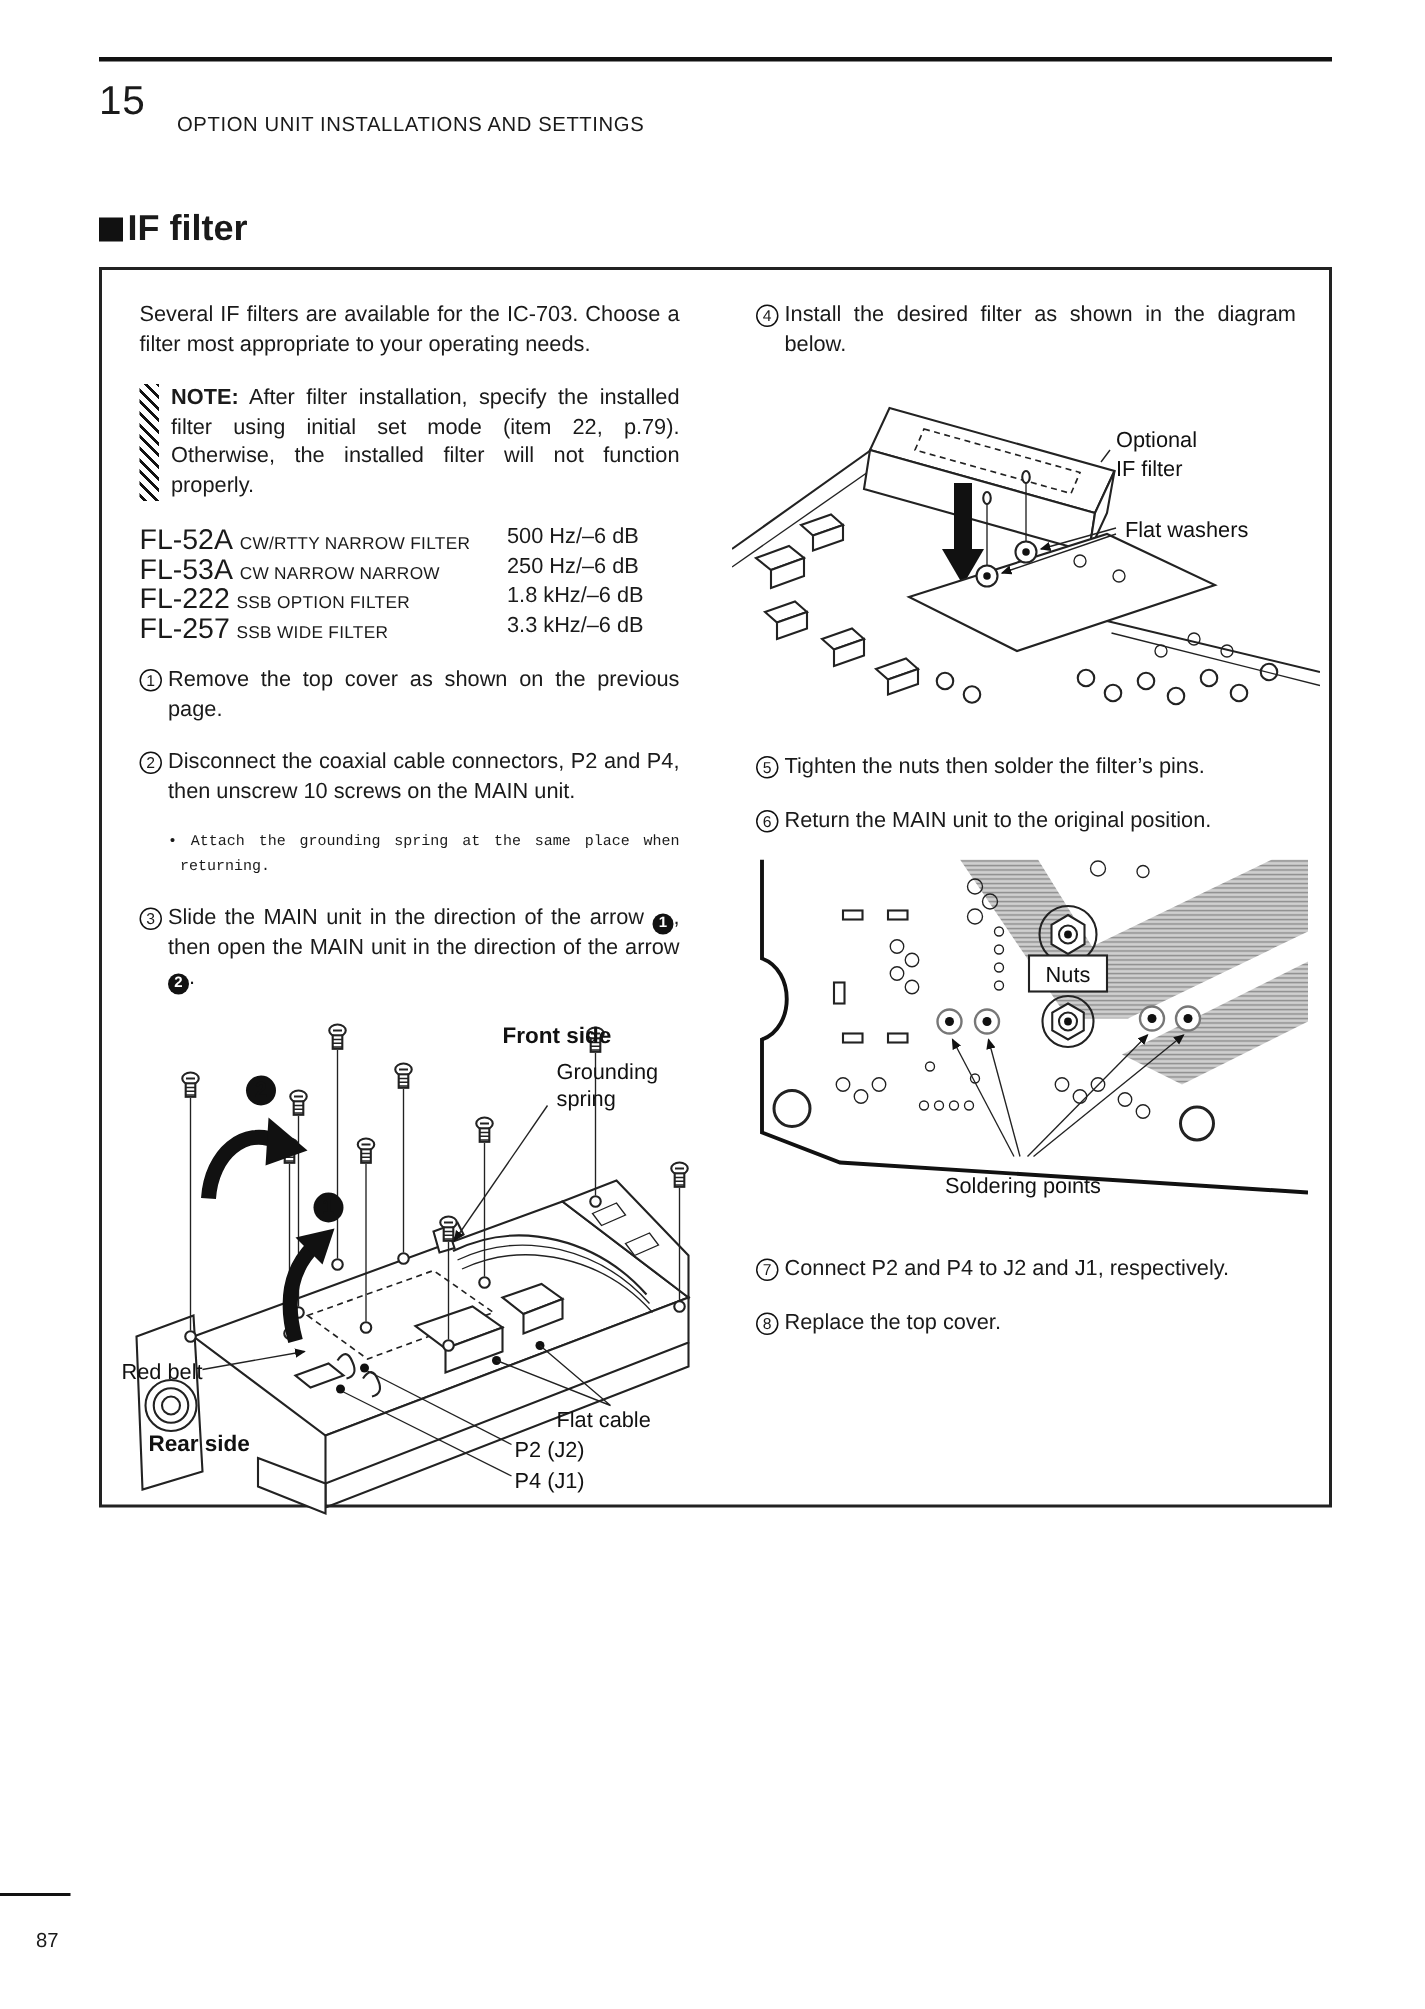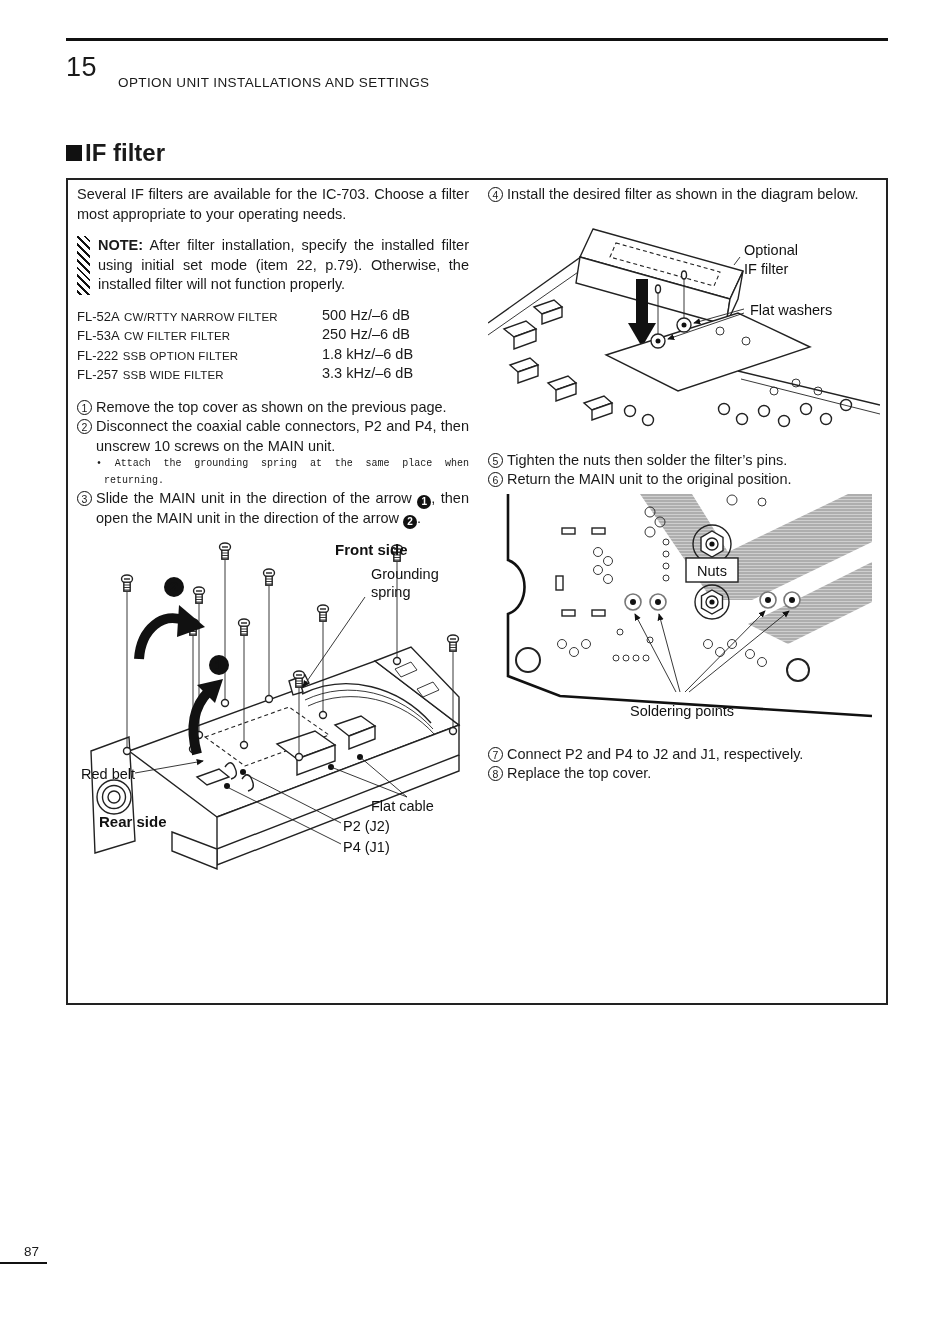--- a/index.html
+++ b/index.html
@@ -18,34 +18,34 @@
   
   .section-head{left:66px;top:139px;font-size:24px;font-weight:bold;display:flex;align-items:center;}
   .section-square{width:16px;height:16px;background:#111;display:inline-block;margin-right:3px;}
 
   
   .main-box{left:66px;top:178px;width:818px;height:823px;border:2px solid #222;background:#fff;}
   .col{position:absolute;top:5px;width:392px;}
   .col-left{left:9px;}
   .col-right{left:420px;}
 
-  p,.step,.tbl,.note,.sub-bullet{margin:0;}
+  p,.step,.tbl,.note,.sub-bullet{margin:16px;}
   .body-text{font-size:14.5px;line-height:19.5px;text-align:justify;}
 
   
   .note{display:flex;margin-top:12px;}
   .note-bar{flex:0 0 13px;margin-right:8px;
     background:repeating-linear-gradient(45deg,#fff 0 2px,#111 2px 4px,#fff 4px 5.5px);}
   .note-body{flex:1;}
   .note-label{font-weight:bold;}
 
   
   .tbl{margin-top:12px;}
   .tbl-row{position:relative;height:19.5px;white-space:nowrap;}
-  .tbl-model{font-size:13px;}
+  .tbl-model{font-size:19px;}
   .tbl-name{font-size:11.5px;letter-spacing:0.2px;}
   .tbl-spec{position:absolute;left:245px;top:0;font-size:14.5px;}
 
   
   .steps{margin-top:13px;}
   .step{display:flex;}
   .step-num{flex:0 0 15px;height:15px;border:1.3px solid #111;border-radius:50%;
     font-size:10.5px;line-height:15px;text-align:center;margin:2px 4px 0 0;
     box-sizing:border-box;font-weight:normal;}
   .step-text{flex:1;font-size:14.5px;line-height:19.5px;text-align:justify;}
@@ -60,21 +60,21 @@
   svg text.bold{font-weight:bold;font-size:15px;}
   .ln{stroke:#222;stroke-width:1.4;fill:none;}
   .thin{stroke:#222;stroke-width:0.9;fill:none;}
   .wfill{fill:#fff;stroke:#222;stroke-width:1.4;}
   .dash{stroke:#222;stroke-width:1.1;fill:none;stroke-dasharray:4 3;}
   .blk{fill:#111;stroke:none;}
   .thk{stroke:#111;stroke-width:10;fill:none;}
 
   
   .footer-rule{left:0;top:1262px;width:47px;height:2px;background:#111;}
-  .footer-num{left:24px;top:1244px;font-size:13.5px;}
+  .footer-num{left:24px;top:1286px;font-size:13.5px;}
 </style>
 </head>
 <body>
 
 <div class="abs top-rule"></div>
 <div class="abs chapter-num">15</div>
 <div class="abs chapter-title">OPTION UNIT INSTALLATIONS AND SETTINGS</div>
 
 <div class="abs section-head">
   <span class="section-square"></span>
@@ -96,21 +96,21 @@
     </div>
 
     <div class="tbl">
       <div class="tbl-row">
         <span class="tbl-model">FL-52A</span>
         <span class="tbl-name">CW/RTTY NARROW FILTER</span>
         <span class="tbl-spec">500 Hz/–6 dB</span>
       </div>
       <div class="tbl-row">
         <span class="tbl-model">FL-53A</span>
-        <span class="tbl-name">CW FILTER FILTER</span>
+        <span class="tbl-name">CW NARROW NARROW</span>
         <span class="tbl-spec">250 Hz/–6 dB</span>
       </div>
       <div class="tbl-row">
         <span class="tbl-model">FL-222</span>
         <span class="tbl-name">SSB OPTION FILTER</span>
         <span class="tbl-spec">1.8 kHz/–6 dB</span>
       </div>
       <div class="tbl-row">
         <span class="tbl-model">FL-257</span>
         <span class="tbl-name">SSB WIDE FILTER</span>

